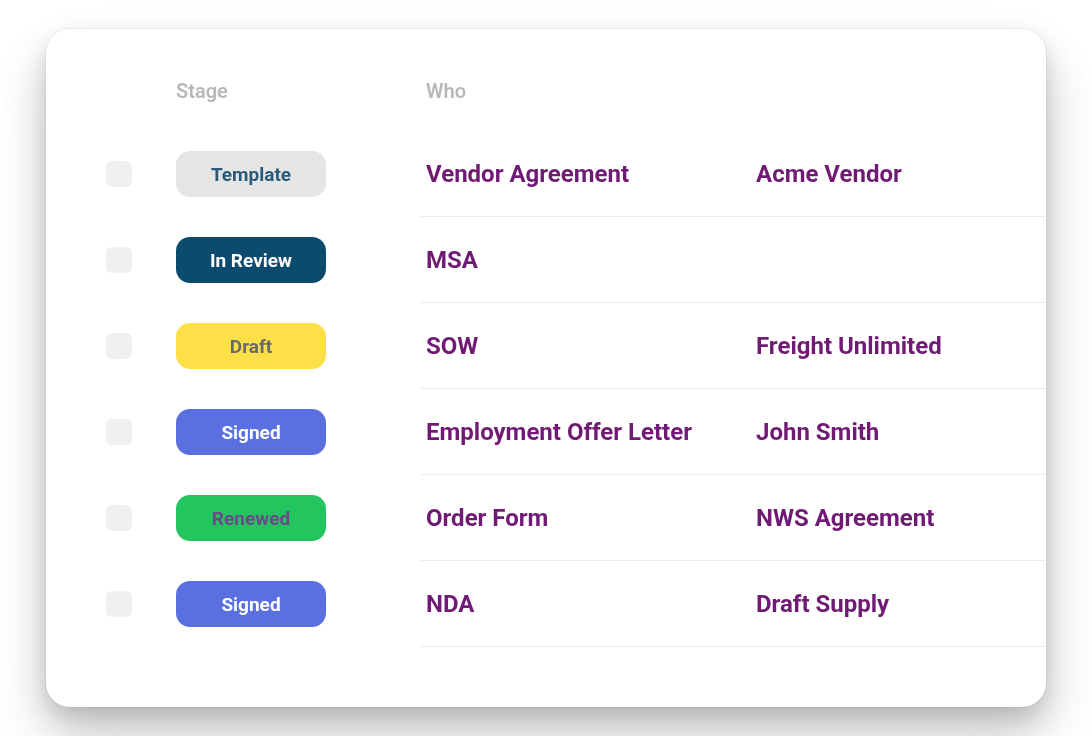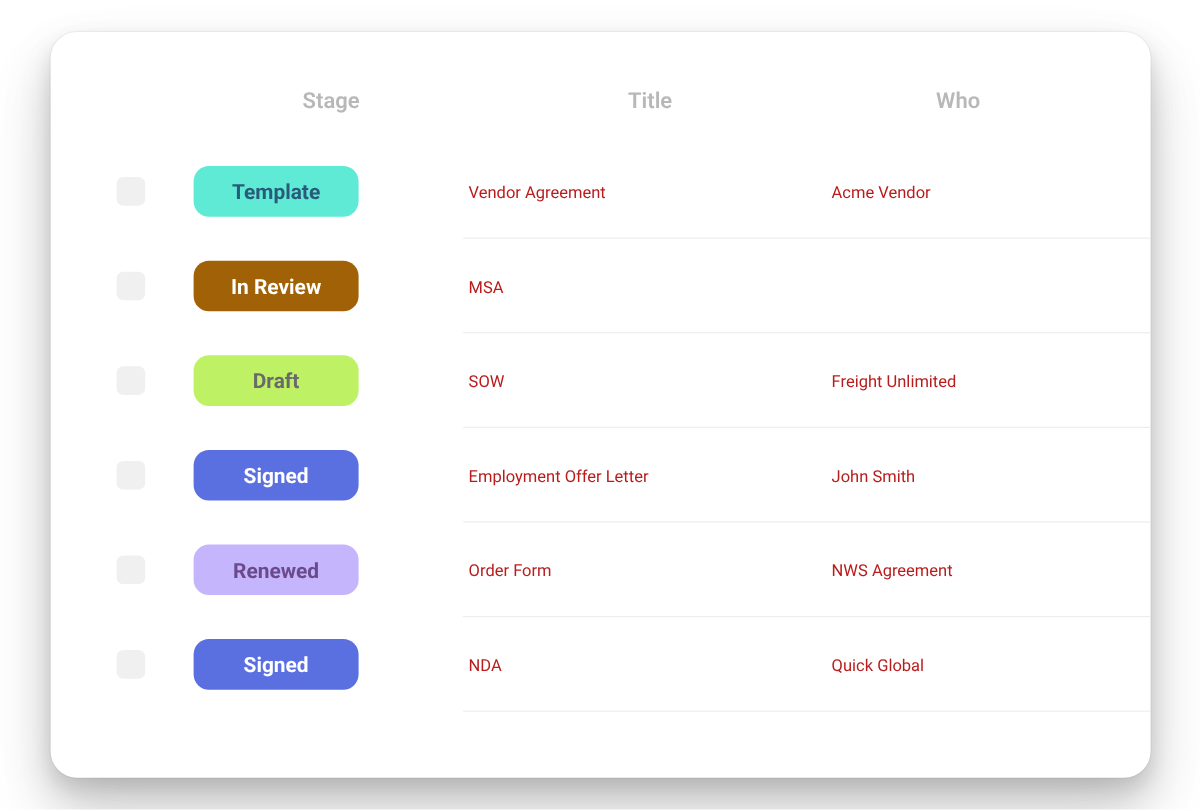--- a/index.html
+++ b/index.html
@@ -34,21 +34,20 @@
     }
     
     .table {
       width: 100%;
     }
     
     .header-row {
       display: flex;
       align-items: center;
       padding: 0 60px 28px 60px;
-      text-align: center;
     }
     
     .col-checkbox {
       width: 70px;
       flex-shrink: 0;
     }
     
     .col-stage {
       width: 250px;
       flex-shrink: 0;
@@ -101,79 +100,76 @@
       height: 46px;
       padding: 0 20px;
       border-radius: 14px;
       font-size: 19px;
       font-weight: 700;
       min-width: 150px;
       cursor: pointer;
     }
     
     .cell-text {
-      color: #b91c1c;
-      font-size: 15px;
-      font-weight: 400;
+      color: #701a75;
+      font-size: 24px;
+      font-weight: 700;
       white-space: nowrap;
     }
   </style>
 </head>
 <body>
 
 <div class="card">
   <div class="table">
 
     <div class="header-row">
       <div class="col-checkbox"></div>
       <div class="col-stage">
         <span class="header-label">Stage</span>
       </div>
-      <div class="col-title">
-        <span class="header-label">Title</span>
-      </div>
       <div class="col-who">
         <span class="header-label">Who</span>
       </div>
     </div>
 
     <div id="rows-container">
         <div class="data-row">
     <div class="col-checkbox">
       <div class="checkbox"></div>
     </div>
     <div class="col-stage">
-      <div class="stage-badge" style="background:#5eead4;color:#2a5a7a">Template</div>
+      <div class="stage-badge" style="background:#e5e5e5;color:#2a5a7a">Template</div>
     </div>
     <div class="col-title">
       <span class="cell-text">Vendor Agreement</span>
     </div>
     <div class="col-who">
       <span class="cell-text">Acme Vendor</span>
     </div>
     <div class="row-divider"></div>
   </div>
         <div class="data-row">
     <div class="col-checkbox">
       <div class="checkbox"></div>
     </div>
     <div class="col-stage">
-      <div class="stage-badge" style="background:#a16207;color:#ffffff">In Review</div>
+      <div class="stage-badge" style="background:#0c4a6e;color:#ffffff">In Review</div>
     </div>
     <div class="col-title">
       <span class="cell-text">MSA</span>
     </div>
     <div class="row-divider"></div>
   </div>
         <div class="data-row">
     <div class="col-checkbox">
       <div class="checkbox"></div>
     </div>
     <div class="col-stage">
-      <div class="stage-badge" style="background:#bef264;color:#6a6a6a">Draft</div>
+      <div class="stage-badge" style="background:#fde047;color:#6a6a6a">Draft</div>
     </div>
     <div class="col-title">
       <span class="cell-text">SOW</span>
     </div>
     <div class="col-who">
       <span class="cell-text">Freight Unlimited</span>
     </div>
     <div class="row-divider"></div>
   </div>
         <div class="data-row">
@@ -189,41 +185,41 @@
     <div class="col-who">
       <span class="cell-text">John Smith</span>
     </div>
     <div class="row-divider"></div>
   </div>
         <div class="data-row">
     <div class="col-checkbox">
       <div class="checkbox"></div>
     </div>
     <div class="col-stage">
-      <div class="stage-badge" style="background:#c4b5fd;color:#6a4a8a">Renewed</div>
+      <div class="stage-badge" style="background:#22c55e;color:#6a4a8a">Renewed</div>
     </div>
     <div class="col-title">
       <span class="cell-text">Order Form</span>
     </div>
     <div class="col-who">
       <span class="cell-text">NWS Agreement</span>
     </div>
     <div class="row-divider"></div>
   </div>
         <div class="data-row">
     <div class="col-checkbox">
       <div class="checkbox"></div>
     </div>
     <div class="col-stage">
       <div class="stage-badge" style="background:#5a6fe0;color:#ffffff">Signed</div>
     </div>
     <div class="col-title">
       <span class="cell-text">NDA</span>
     </div>
     <div class="col-who">
-      <span class="cell-text">Quick Global</span>
+      <span class="cell-text">Draft Supply</span>
     </div>
     <div class="row-divider"></div>
   </div>
       </div>
 
   </div>
 </div>
 
 </body></html>

